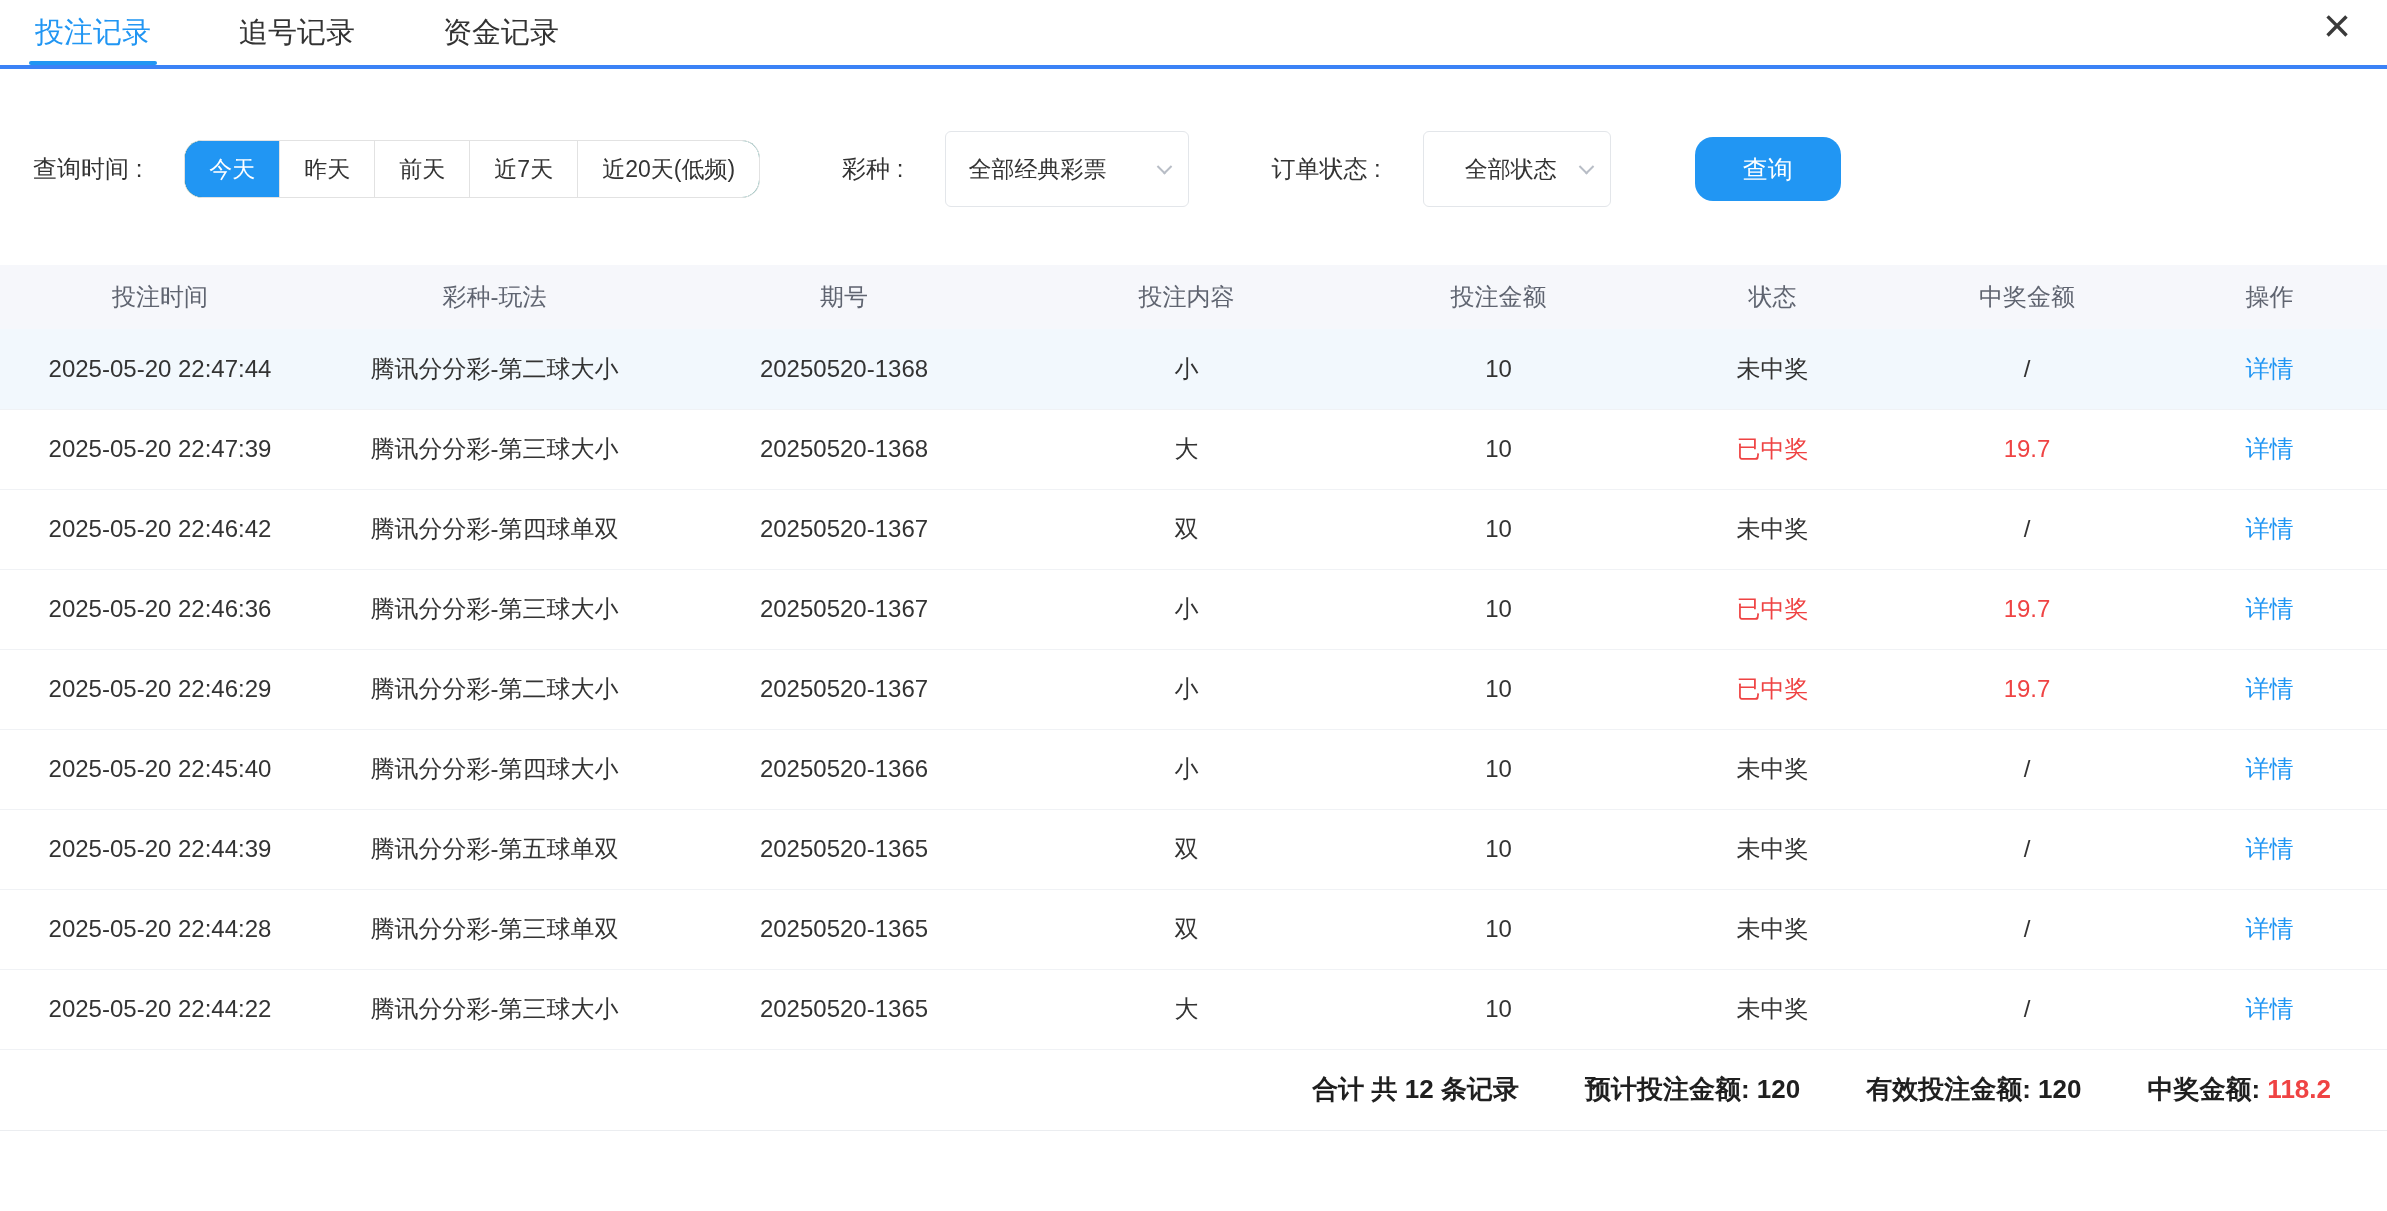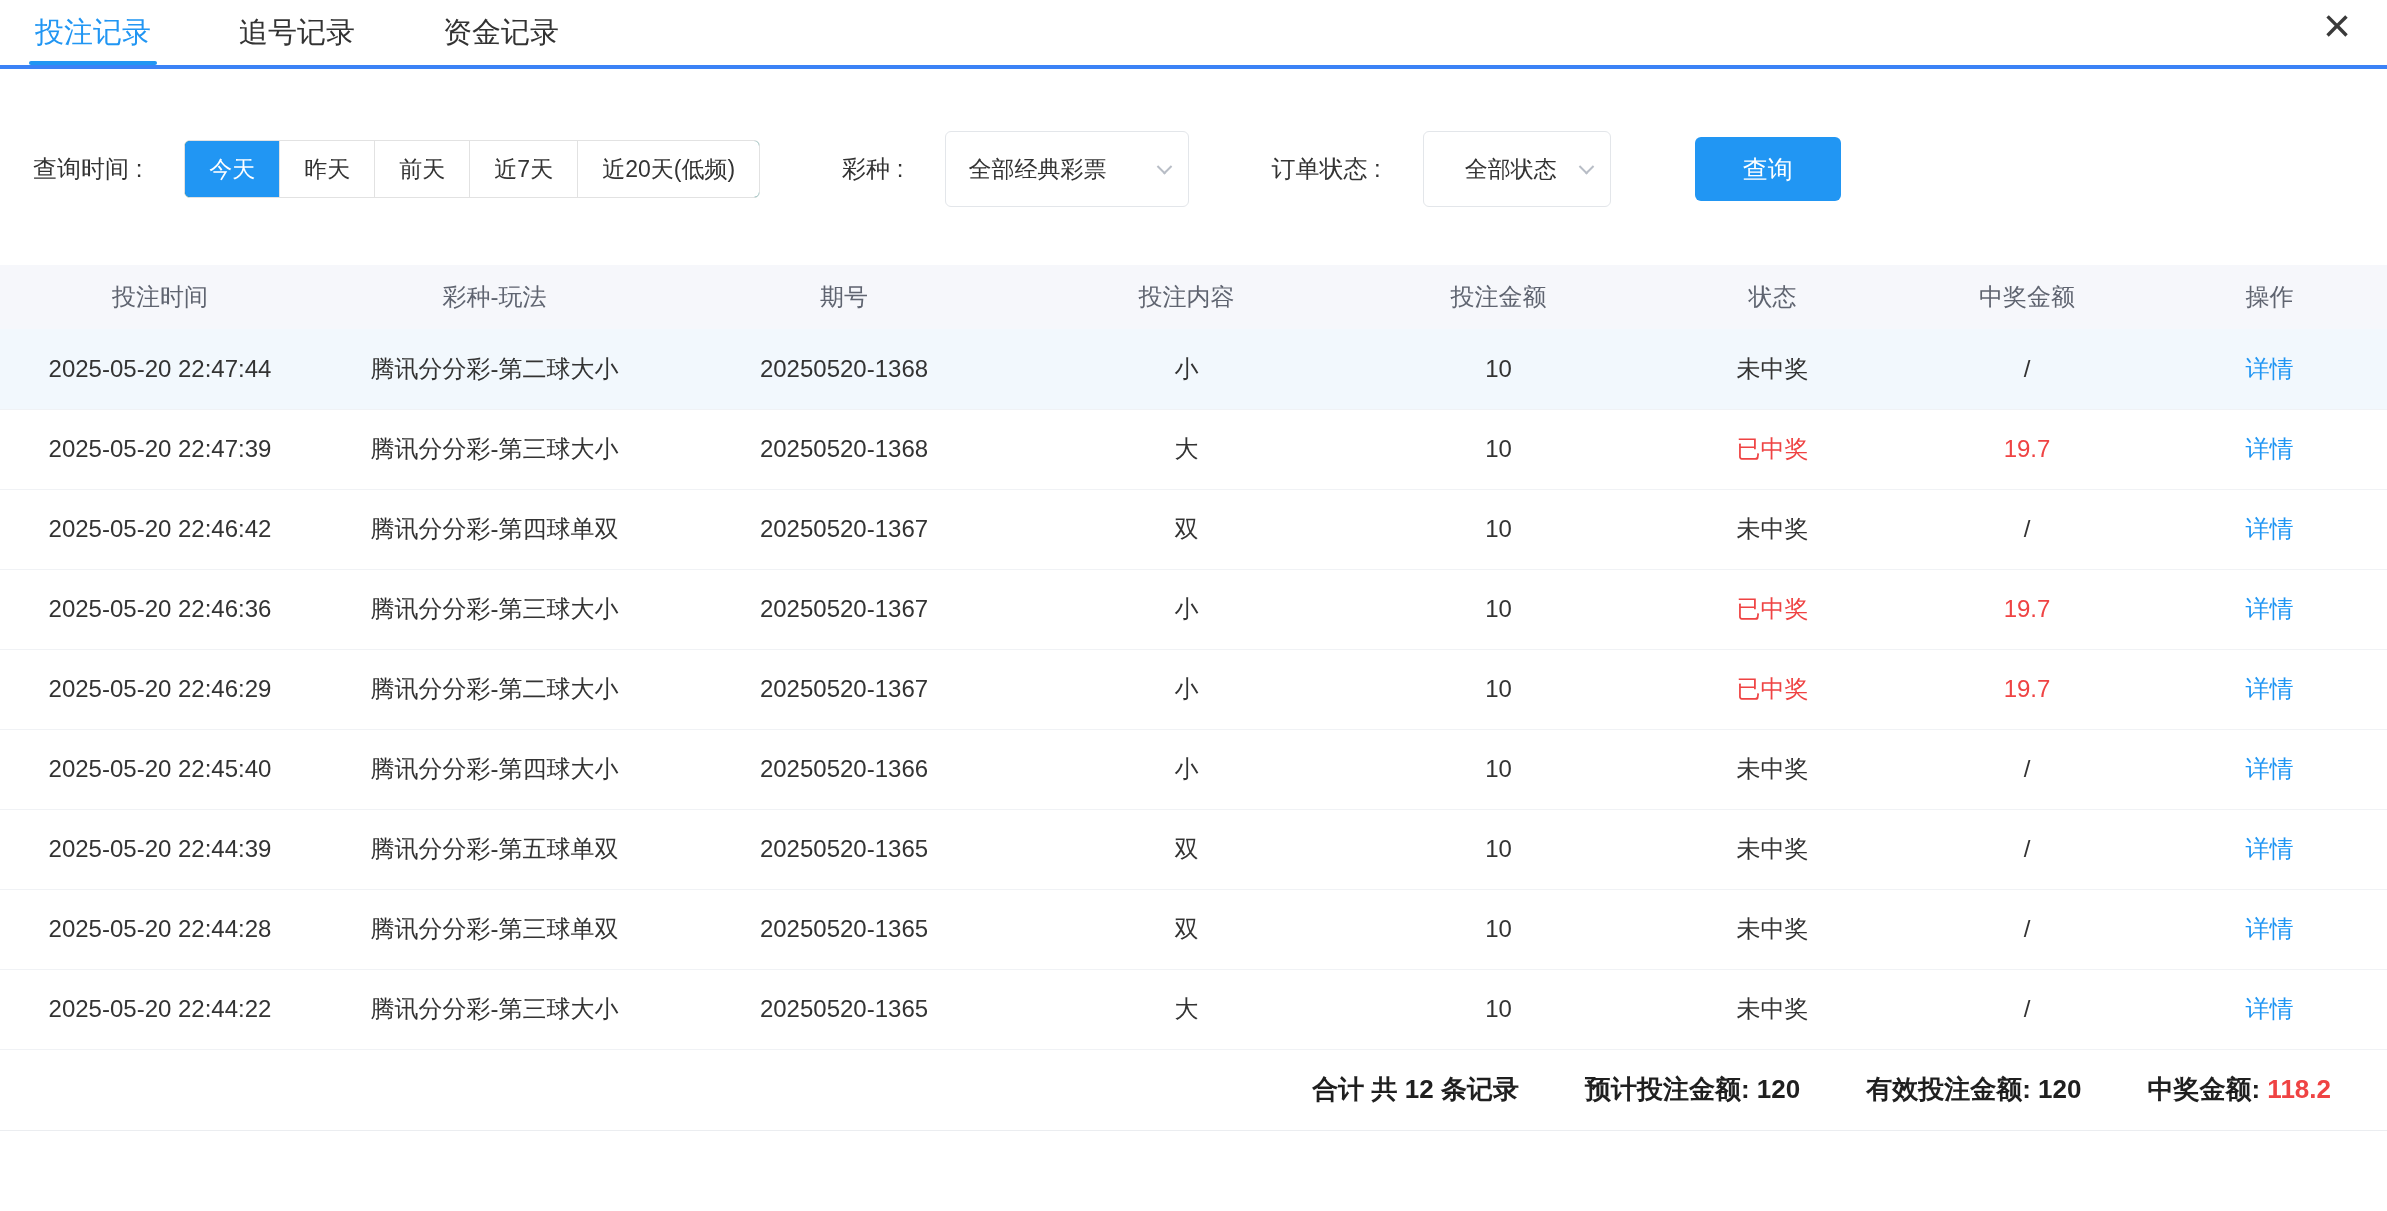--- a/index.html
+++ b/index.html
@@ -31,21 +31,21 @@
     position:absolute; right:36px; top:2px; font-size:48px; line-height:1;
     color:#3a3a3a; cursor:pointer; font-weight:300;
   }
 
   
   .filters { display:flex; align-items:center; margin:62px 0 0 33px;gap:28px; }
   .flabel { font-size:24px; color:#333; margin-right:14px; white-space:nowrap; }
   .flabel.gapped { margin-left:54px; }
   .seg {
     display:flex; height:58px; border:1px solid #e2e2e2;
-    border-radius:6px; overflow:hidden; background:#0f766e;
+    border-radius:18px; overflow:hidden; background:#0f766e;
   }
   .seg-btn {
     background:#fff; border:none; border-left:1px solid #e2e2e2;
     padding:0 24px; font-size:23px; color:#333; height:100%;
     cursor:pointer; font-family:inherit; white-space:nowrap;
   }
   .seg-btn:first-child { border-left:none; }
   .seg-btn.active { background:var(--accent); color:#fff; }
   .select {
     display:flex; align-items:center; justify-content:space-between;
@@ -54,21 +54,21 @@
     min-width:244px; cursor:pointer; background:#fff;
   }
   .select.small { min-width:172px;padding-left:41px; }
   .chev {
     width:11px; height:11px; flex:0 0 auto;
     border-right:2px solid #b8bdc6; border-bottom:2px solid #b8bdc6;
     transform:rotate(45deg) translate(-2px,-2px); margin-left:24px;
   }
   .query {
     margin-left:56px; background:var(--accent); color:#fff; border:none;
-    border-radius:6px; height:64px; width:146px; font-size:25px;
+    border-radius:18px; height:64px; width:146px; font-size:25px;
     cursor:pointer; font-family:inherit;
   }
 
   
   table.records {
     width:100%; margin-top:58px; border-collapse:collapse; table-layout:fixed;padding-left:12px;
   }
   thead th {
     background:#f6f7fb; height:64px; font-weight:normal;
     font-size:24px; color:#5f6470; text-align:center;

